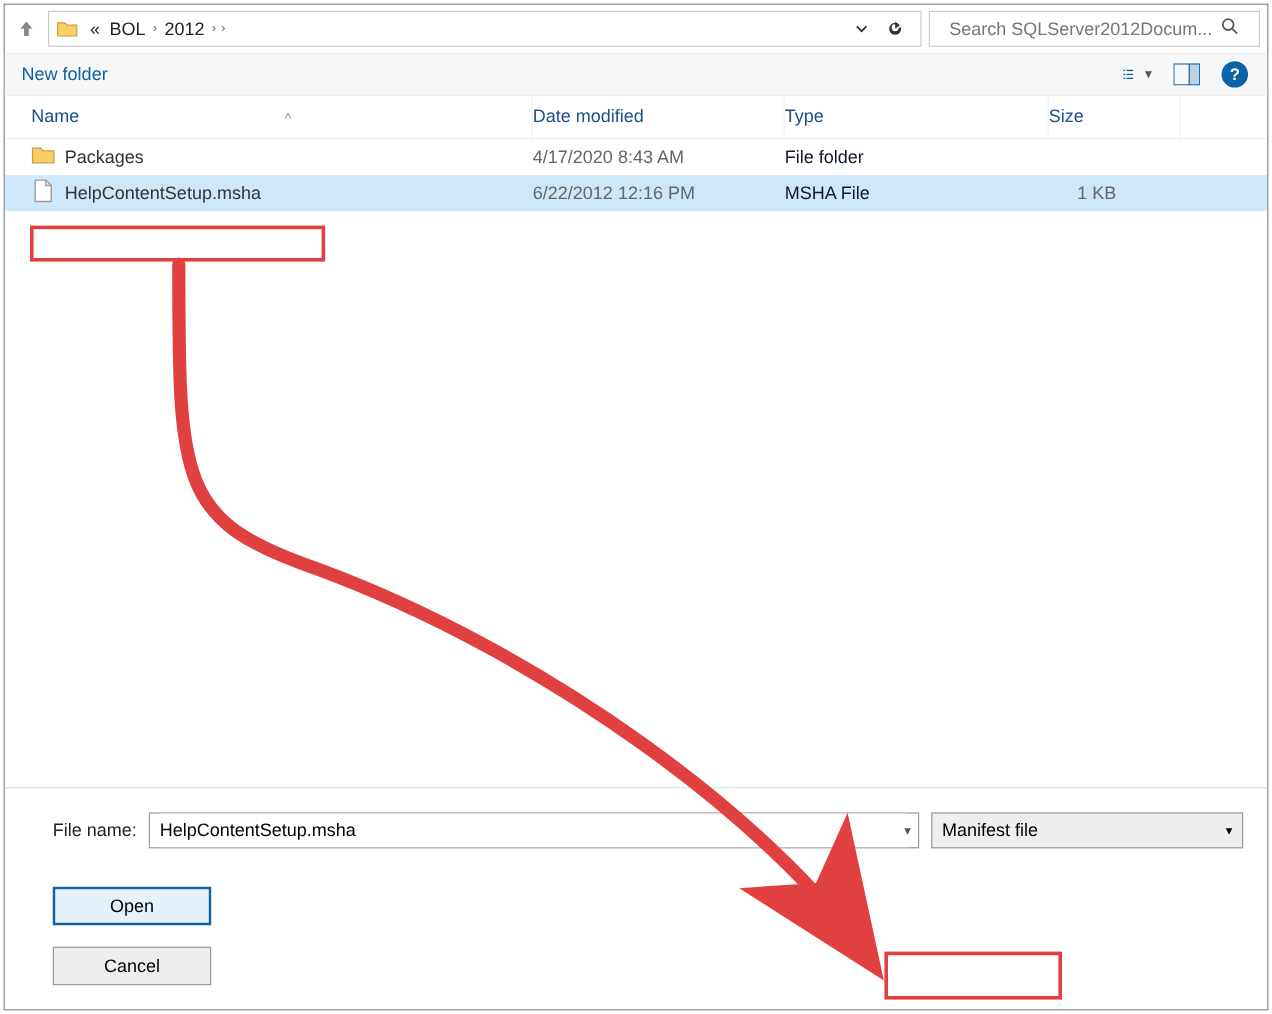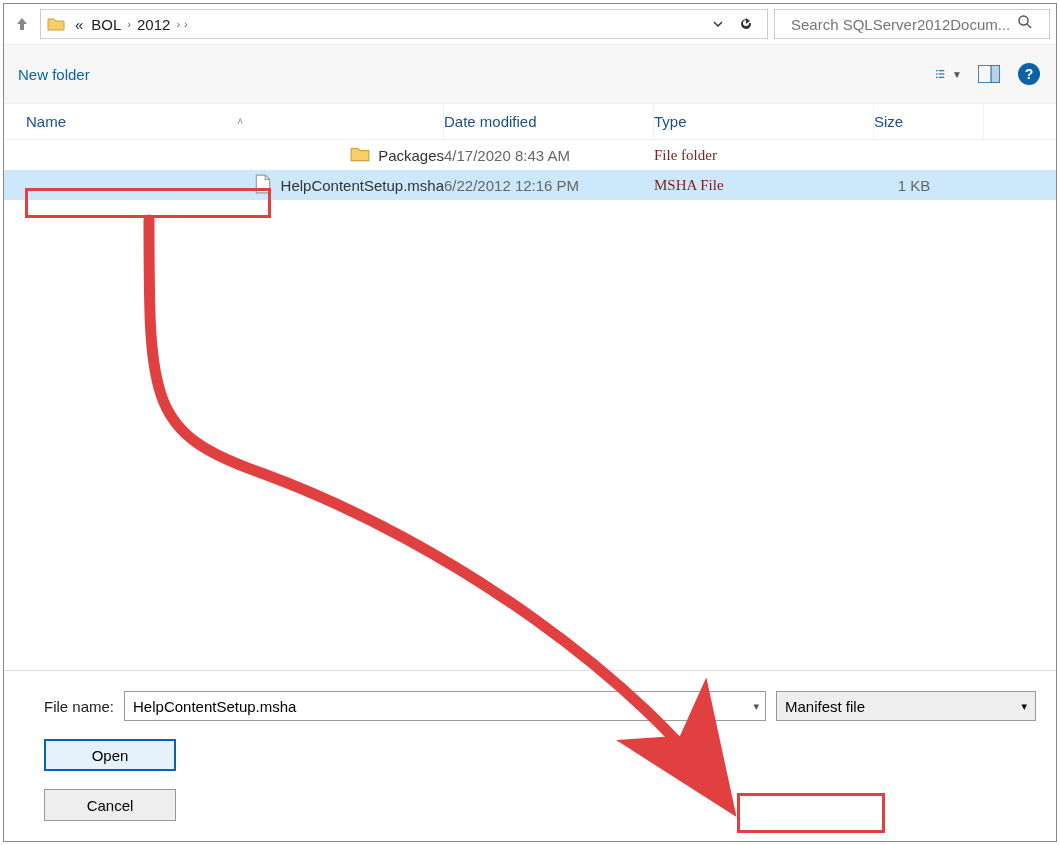--- a/index.html
+++ b/index.html
@@ -106,21 +106,21 @@
       text-overflow: ellipsis;
     }
     .search-icon {
       color: #555;
       cursor: pointer;
     }
     
     .toolbar {
       display: flex;
       align-items: center;
-      height: 60px;
+      height: 36px;
       padding: 0 14px;
       background: #f7f7f7;
       border-top: 1px solid #eee;
       border-bottom: 1px solid #eee;
     }
     .new-folder {
       color: #0b63a6;
       font-size: 15px;
       cursor: pointer;
     }
@@ -185,38 +185,39 @@
     .row {
       display: flex;
       height: 30px;
       align-items: center;
       font-size: 15px;
       color: #333;
     }
     .row.selected {
       background: #cde8fb;
     }
-    .cell-name { width: 440px; padding-left: 22px; display:flex; align-items:center; gap:8px;justify-content:flex-end;}
+    .cell-name { width: 440px; padding-left: 22px; display:flex; align-items:center; gap:8px;}
     .cell-date { width: 210px; color: #666; }
-    .cell-type { width: 220px; color: #7f1d1d; font-family: Liberation Serif, serif; }
+    .cell-type { width: 220px; color: #0f172a; }
     .cell-size { width: 110px; text-align: center; padding-right: 30px; color: #666; }
     .file-ico, .folder-ico {
       width: 20px;
       height: 20px;
       flex-shrink: 0;
     }
     
     .bottom-panel {
       border-top: 1px solid #ddd;
       padding: 20px 20px 20px 40px;
     }
     .filename-row {
       display: flex;
       align-items: center;
       gap: 10px;
+      margin-bottom: 14px;
     }
     .fn-label {
       font-size: 15px;
       color: #222;
     }
     .fn-input {
       flex: 1;
       height: 30px;
       border: 1px solid #999;
       padding: 0 8px;

